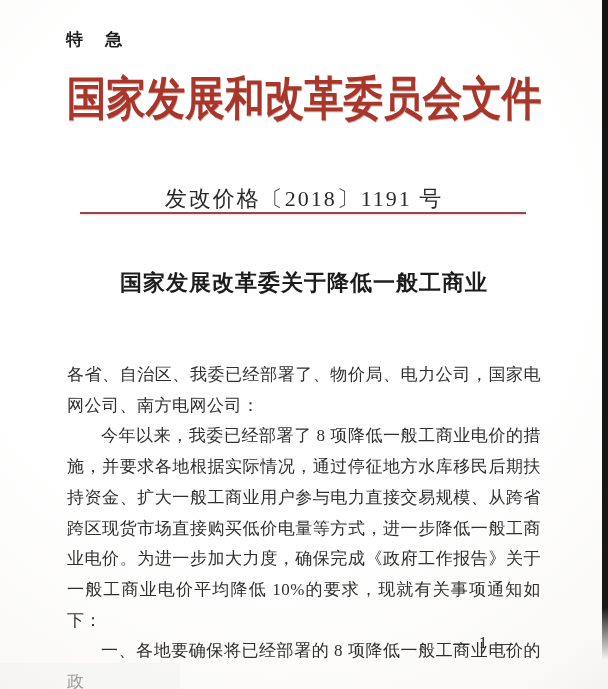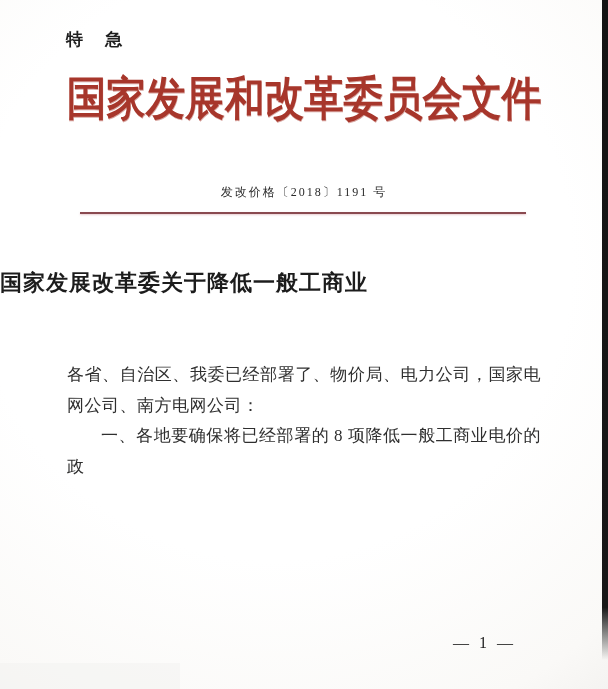--- a/index.html
+++ b/index.html
@@ -41,39 +41,40 @@
     transform-origin: center;
     white-space: nowrap;
     text-shadow: 0.5px 0.5px 0 rgba(167, 54, 43, 0.45);
   }
   .doc-number {
     position: absolute;
     top: 184px;
     left: 0;
     width: 100%;
     text-align: center;
-    font-size: 12px;
+    font-size: 22px;
     letter-spacing: 2px;
     color: #2a2a2a;
     white-space: nowrap;
   }
   .red-divider {
     position: absolute;
     top: 212px;
     left: 80px;
     width: 446px;
     height: 2px;
     background: var(--divider-red, #8a4a50);
     box-shadow: 0 1px 2px rgba(214, 160, 170, 0.55);
   }
   .notice-title {
     position: absolute;
     top: 266px;
     left: 0;
     width: 100%;
+    text-align: center;
     font-size: 22px;
     line-height: 33px;
     font-weight: bold;
     color: #1c1c1c;
     letter-spacing: 1px;
   }
   .body-text {
     position: absolute;
     top: 360px;
     left: 67px;
@@ -130,20 +131,21 @@
   <div class="doc-number">发改价格〔2018〕1191 号</div>
 
   <div class="red-divider"></div>
 
   <div class="notice-title">
     <div>国家发展改革委关于降低一般工商业</div>
   </div>
 
   <div class="body-text">
     <p>各省、自治区、我委已经部署了、物价局、电力公司，国家电网公司、南方电网公司：</p>
+    <p class="indented">今年以来，我委已经部署了 8 项降低一般工商业电价的措施，并要求各地根据实际情况，通过停征地方水库移民后期扶持资金、扩大一般工商业用户参与电力直接交易规模、从跨省跨区现货市场直接购买低价电量等方式，进一步降低一般工商业电价。为进一步加大力度，确保完成《政府工作报告》关于一般工商业电价平均降低 10%的要求，现就有关事项通知如下：</p>
     <p class="indented">一、各地要确保将已经部署的 8 项降低一般工商业电价的政</p>
   </div>
 
   <div class="page-number">— 1 —</div>
 
   <div class="scan-edge"></div>
 
   <div class="scan-shade-bottom"></div>
 
 </div>

